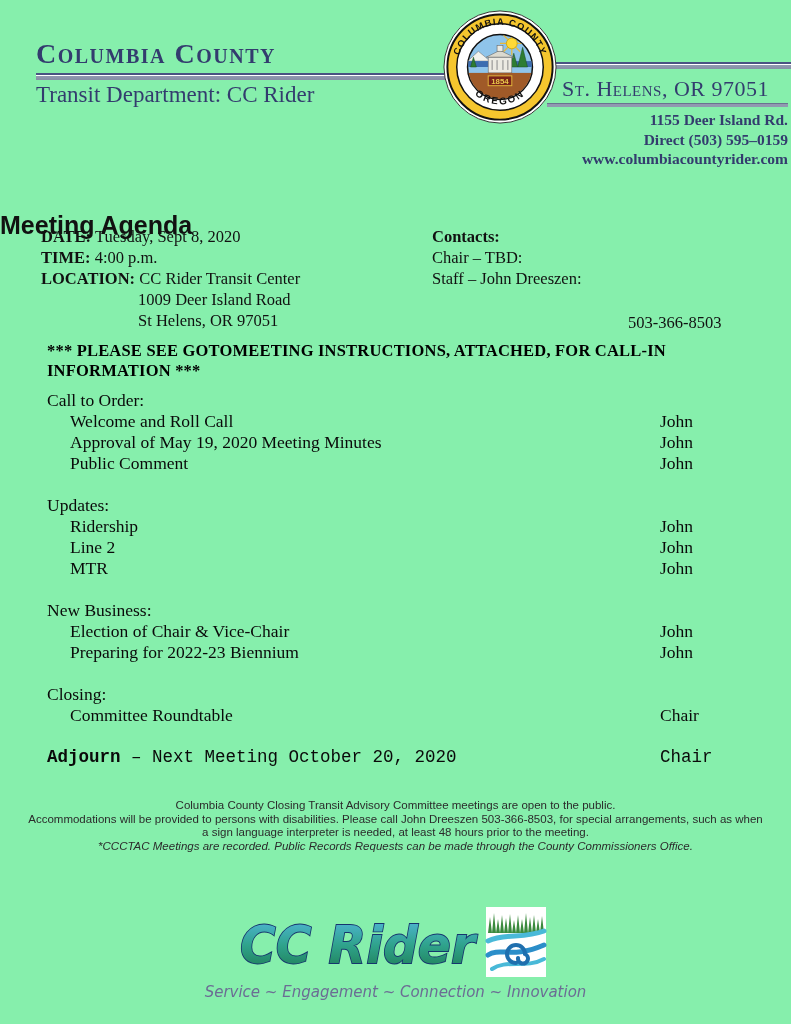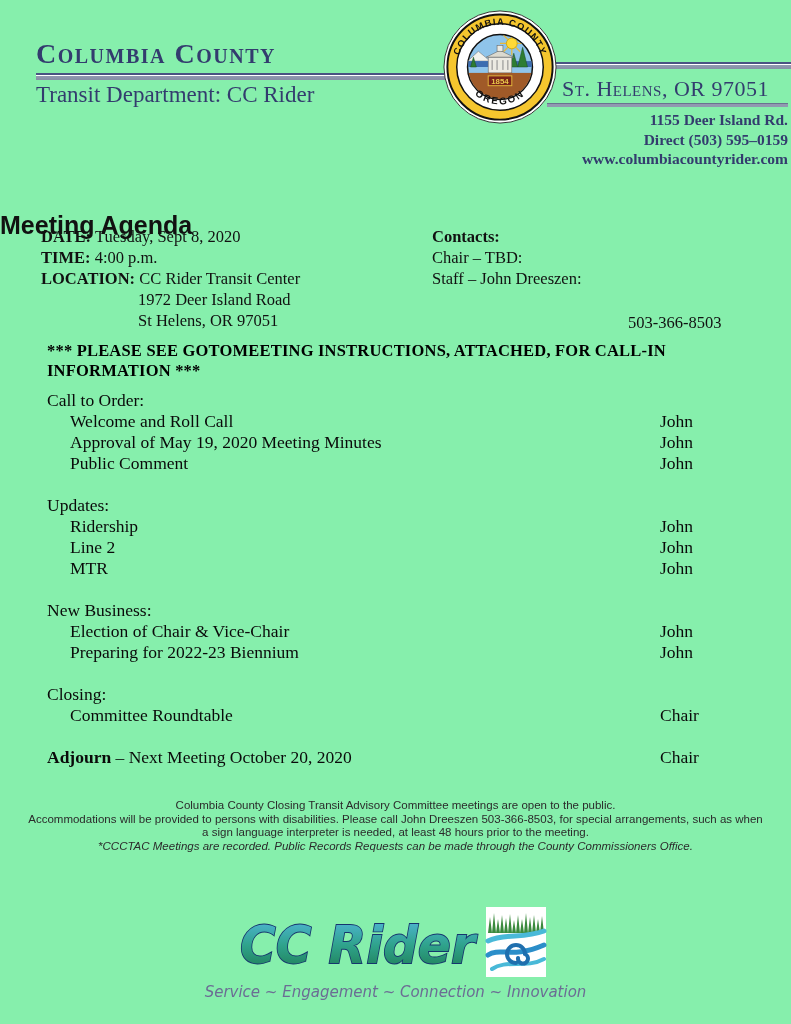--- a/index.html
+++ b/index.html
@@ -78,21 +78,21 @@
   }
   
   .agenda {
     position: absolute; left: 47px; top: 390px; width: 698px;
     font-size: 17.5px; line-height: 21px; color: #0a0a0a;
   }
   .agenda .section { margin-bottom: 21px; }
   .sec-heading { font-weight: normal; }
   .agenda-row { position: relative; padding-left: 23px; }
   .agenda-row .assignee { position: absolute; left: 613px; top: 0; }
-  .adjourn-row { position: relative; margin-top: 0; }
+  .adjourn-row { position: relative; margin-top: 0; font-family: Liberation Mono, monospace; }
   .adjourn-row .assignee { position: absolute; left: 613px; top: 0; }
   
   .footer {
     position: absolute; left: 28px; top: 799px; width: 735px;
     text-align: center;
     font-family: "Liberation Sans", sans-serif;
     font-size: 11.5px; line-height: 13.5px; color: #2b2b2b;
   }
   .footer .it { font-style: italic; }
   
@@ -175,21 +175,21 @@
     <div>Direct (503) 595–0159</div>
     <div>www.columbiacountyrider.com</div>
   </div>
 
   <div class="doc-title">Meeting Agenda</div>
 
   <div class="info-left">
     <div><span class="b">DATE:</span><span> Tuesday, Sept 8, 2020</span></div>
     <div><span class="b">TIME:</span><span> 4:00 p.m.</span></div>
     <div><span class="b">LOCATION:</span><span> CC Rider Transit Center</span></div>
-    <div class="cont">1972 Deer Island Road</div>
+    <div class="cont">1009 Deer Island Road</div>
     <div class="cont">St Helens, OR 97051</div>
   </div>
 
   <div class="info-right">
     <div class="b">Contacts:</div>
     <div>Chair – TBD:</div>
     <div class="staff-row">
       <span>Staff – John Dreeszen:</span>
       <span class="staff-phone">503-366-8503</span>
     </div>

